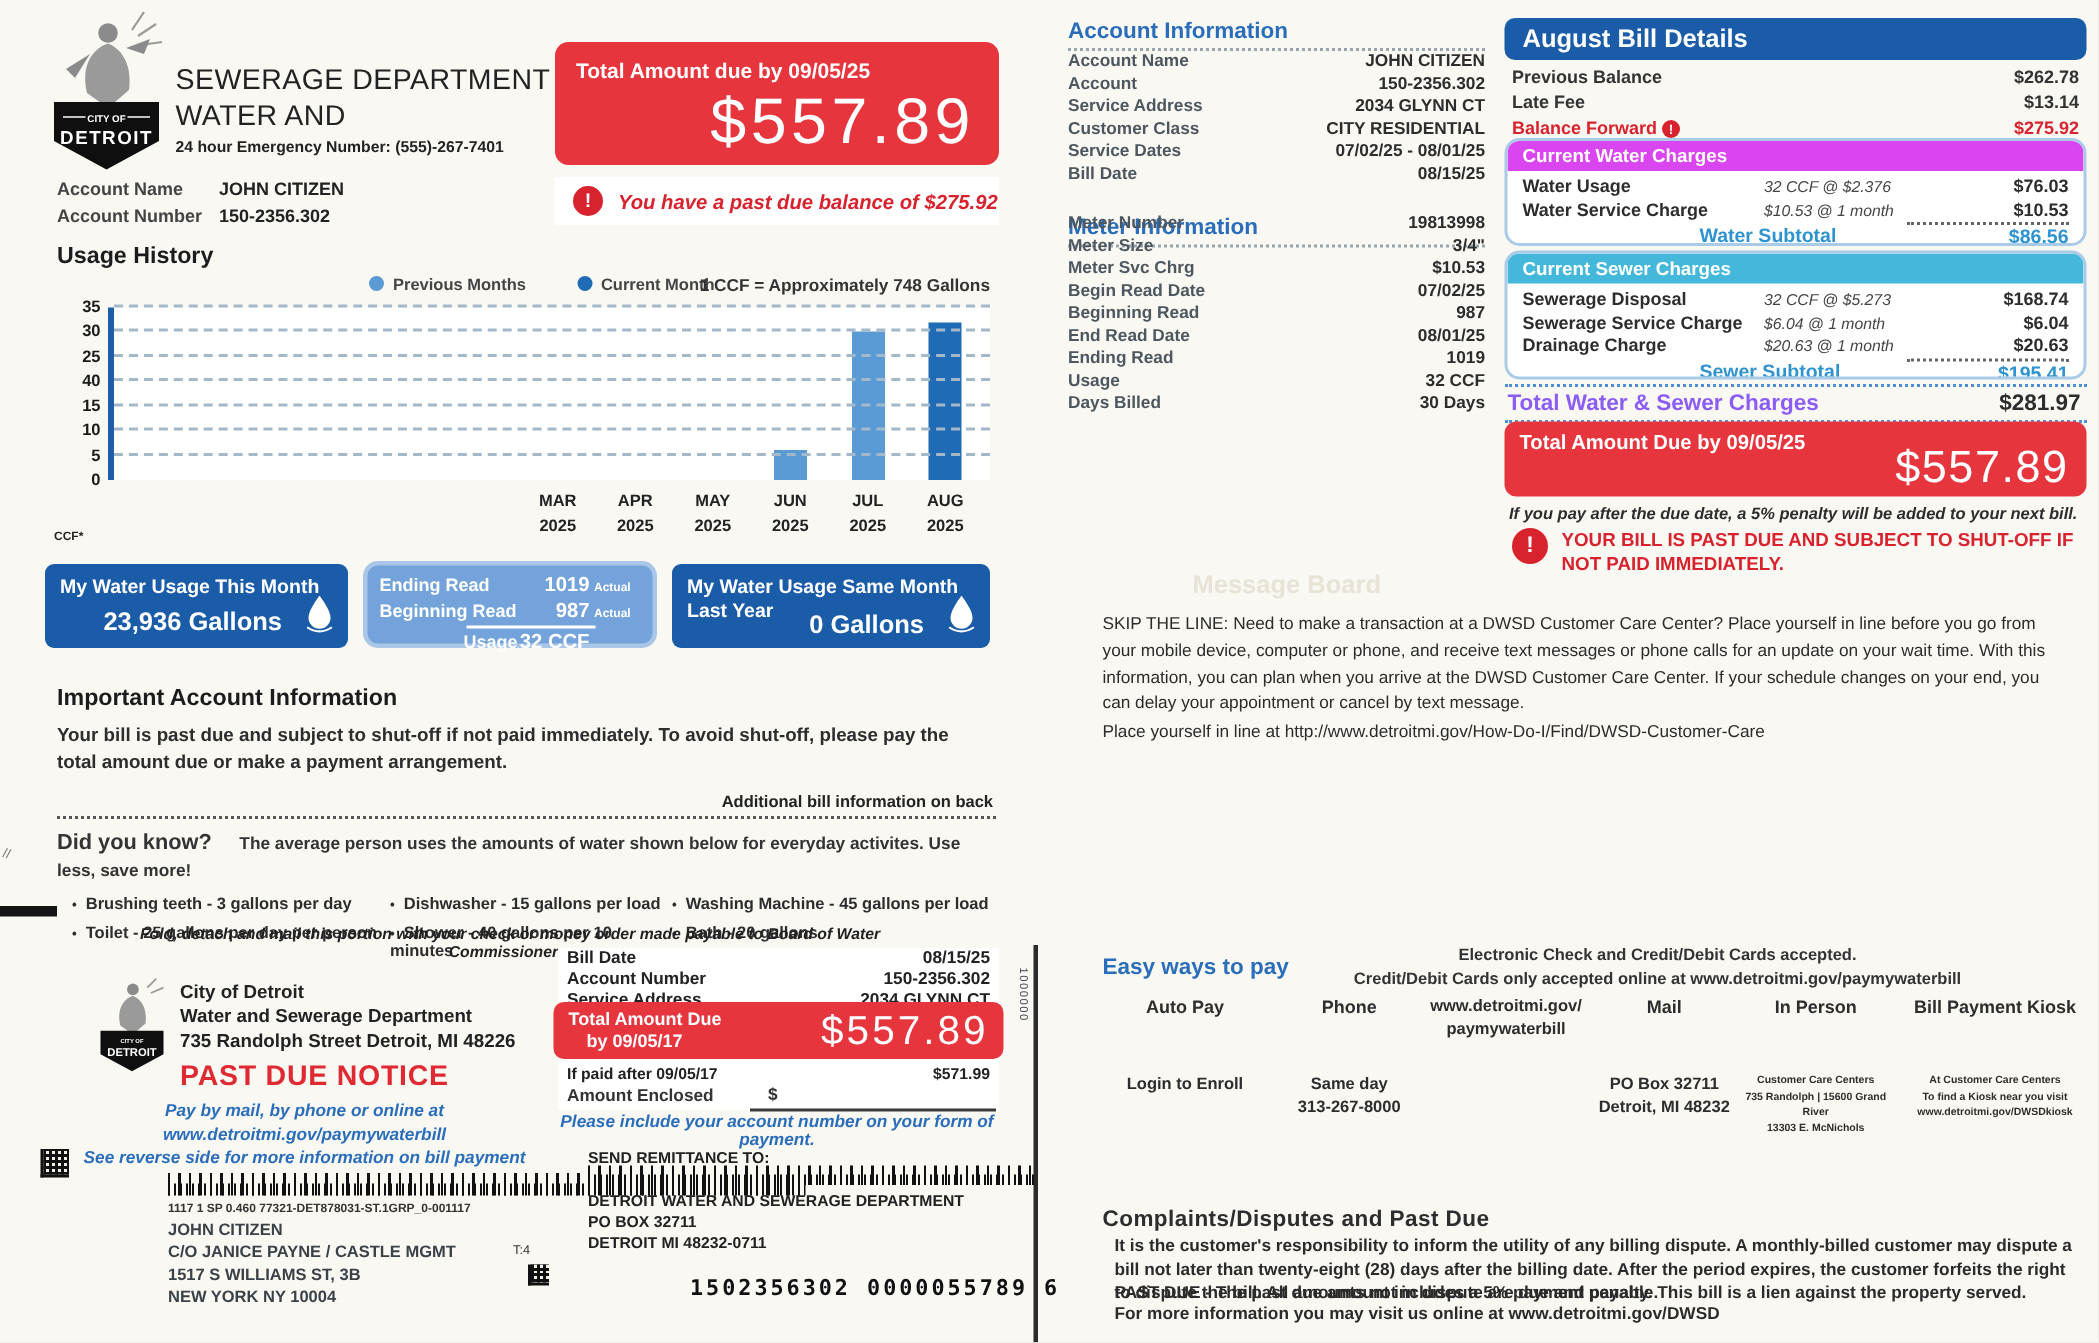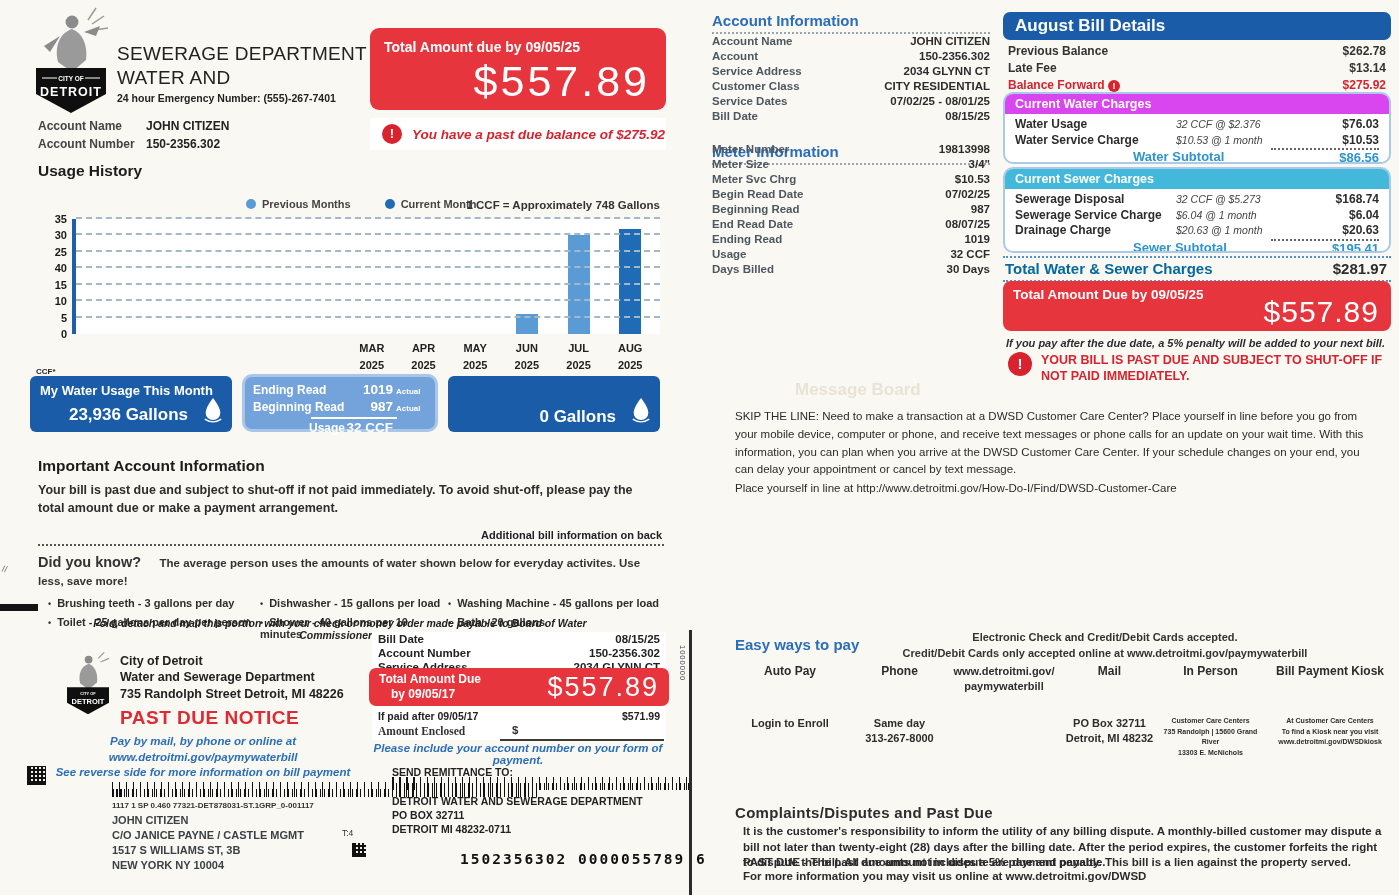--- a/index.html
+++ b/index.html
@@ -18,21 +18,21 @@
   .excl::after{content:"!";}
   .excl.sm{width:20px;height:20px;line-height:20px;font-size:13px;}
   .excl.xs{width:12px;height:12px;line-height:12px;font-size:9px;}
   .excl.md{width:24px;height:24px;line-height:24px;font-size:15px;}
   .pastdue-text{color:#D8232F;font-size:13.5px;font-weight:700;font-style:italic;}
   .acct{position:absolute;left:38px;top:117px;font-size:12px;line-height:1.5;}
   .acct .k{display:inline-block;width:108px;color:#444;font-weight:600;}
   .acct .v{color:#222;font-weight:600;}
   .sec-title{position:absolute;font-size:15.5px;font-weight:700;color:#1c1c1c;}
   
-  .chart{position:absolute;left:36px;top:182px;width:626px;height:182px;margin-top:14px;}
+  .chart{position:absolute;left:36px;top:182px;width:626px;height:182px;}
   .legend{position:absolute;top:2px;left:210px;display:flex;gap:34px;font-size:11px;font-weight:700;color:#444;align-items:center;}
   .legend .dot{width:10px;height:10px;border-radius:50%;display:inline-block;margin-right:6px;vertical-align:-1px;}
   .ccf-note{position:absolute;top:3px;right:2px;font-size:11.5px;font-weight:700;color:#333;}
   .plot{position:absolute;left:36px;top:23px;right:2px;bottom:44px;background:#fff;border-left:4px solid #1F5FA8;}
   .grid{position:absolute;left:0;right:0;border-top:2px dashed #A3B8C9;}
   .ylab{position:absolute;right:calc(100% + 9px);font-size:11px;font-weight:700;color:#1a1a1a;}
   .slots{position:absolute;right:4px;bottom:0;width:310px;height:100%;display:flex;}
   .slot{flex:1;display:flex;align-items:flex-end;justify-content:center;}
   .bar{width:22px;}
   .xlabels{position:absolute;right:4px;top:calc(100% + 6px);width:310px;display:flex;}
@@ -69,21 +69,21 @@
   .stub-pastdue{font-size:19px;color:#E02A33;font-weight:700;letter-spacing:.5px;margin-top:4px;}
   .pay-note{position:absolute;left:28px;top:734px;width:350px;text-align:center;font-style:italic;
             color:#2A6EBB;font-size:11.5px;font-weight:600;line-height:1.35;}
   .stub-right{position:absolute;left:372px;top:632px;width:294px;height:108px;background:#fff;font-size:11.5px;}
   .srow{display:flex;justify-content:space-between;padding:1px 6px;font-weight:700;color:#222;}
   .stub-red{position:absolute;left:-3px;top:36px;width:300px;height:38px;background:#E7353E;border-radius:7px;color:#fff;}
   .stub-red .l1{padding:4px 0 0 10px;font-size:12px;font-weight:700;line-height:1.25;}
   .stub-red .l2{padding-left:22px;font-size:12px;font-weight:700;}
   .stub-red .amt{position:absolute;right:10px;bottom:3px;font-size:27px;letter-spacing:2px;}
   .srow.late{position:absolute;top:77px;left:0;right:0;font-size:10.5px;}
-  .encl-label{position:absolute;left:6px;top:93px;font-weight:700;font-family:Liberation Serif, serif;}
+  .encl-label{position:absolute;left:6px;top:93px;font-weight:700;}
   .encl-curr{position:absolute;left:140px;top:92px;font-weight:700;}
   .encl-line{position:absolute;left:128px;right:2px;top:107px;border-top:2px solid #3a3a3a;}
   .include-note{position:absolute;left:368px;top:742px;width:300px;font-style:italic;color:#2A6EBB;
                 font-size:11.5px;font-weight:600;text-align:center;}
   .vert-code{position:absolute;left:678px;top:645px;font-size:7.5px;color:#445;writing-mode:vertical-rl;letter-spacing:1px;}
   .vline{position:absolute;left:689px;top:630px;width:2.5px;height:265px;background:#2b2b2b;}
   
   .dm{position:absolute;width:17px;height:17px;
       background-image:repeating-linear-gradient(0deg,#111 0 2px,transparent 2px 4px),
                        repeating-linear-gradient(90deg,#111 0 2px,#f3efe7 2px 4px);
@@ -120,21 +120,21 @@
   .crow .cl{font-size:12px;font-weight:600;color:#2d2d2d;}
   .crow .cd{font-size:10.5px;font-style:italic;color:#444;}
   .crow .ca{font-size:12px;font-weight:600;text-align:right;color:#2d2d2d;}
   .subrow{display:flex;justify-content:space-between;align-items:flex-end;padding:0 0 1px 118px;}
   .sublabel{color:#2E93CE;font-weight:700;font-size:13px;}
   .subamt{display:flex;flex-direction:column;align-items:flex-end;}
   .mini-dots{width:108px;border-top:2px dotted #666;margin-bottom:1px;}
   .subamt span{color:#2E93CE;font-weight:700;font-size:13px;line-height:1;}
   .total-row{position:absolute;left:1003px;top:256px;width:388px;box-sizing:border-box;border-top:2px dotted #4E90D2;
              border-bottom:2px dotted #4E90D2;display:flex;justify-content:space-between;padding:2px 4px 3px 2px;}
-  .total-row .tl{color:#0369a1;font-size:15px;font-weight:700;}
+  .total-row .tl{color:#8b5cf6;font-size:15px;font-weight:700;}
   .total-row .tv{color:#2d2d2d;font-size:15px;font-weight:700;}
   .due-red{position:absolute;left:1003px;top:281px;width:388px;height:50px;background:#E7353E;border-radius:8px;color:#fff;}
   .due-red .lbl{padding:6px 0 0 10px;font-size:13.5px;font-weight:700;}
   .due-red .amt{position:absolute;right:12px;bottom:2px;font-size:30px;letter-spacing:1px;}
   .penalty{position:absolute;left:1006px;top:337px;width:385px;font-style:italic;font-size:11px;font-weight:600;color:#2d2d2d;}
   .warning{position:absolute;left:1008px;top:352px;width:380px;display:flex;gap:9px;align-items:flex-start;}
   .warning .wt{color:#D8232F;font-weight:700;font-size:12.5px;line-height:1.3;}
   .mb-title{position:absolute;left:795px;top:380px;font-size:17px;font-weight:700;color:#E7E3D6;}
   .mb-p{position:absolute;left:735px;width:630px;font-size:11.5px;color:#2b2b2b;line-height:1.55;}
   .ep-title{position:absolute;left:735px;top:636px;font-size:15px;font-weight:700;color:#2A6EBB;}
@@ -279,20 +279,21 @@
         <span class="rs">Actual</span>
       </div>
     <div class="read-sep"></div>
     <div class="rrow">
         <span class="rl" style="text-align:right;">Usage</span>
         <span class="rv">32 CCF</span>
         <span class="rs"></span>
       </div>
   </div>
   <div class="ubox" style="left:448px;width:212px;">
+    <div class="t"><span>My Water Usage Same Month</span><br><span>Last Year</span></div>
     <div class="val" style="bottom:5px;">0 Gallons</div>
     <span class="drop">
       <svg viewBox="0 0 24 28" width="22" height="26">
           <path d="M12 1 C12 1 4 11 4 17 a8 8 0 0 0 16 0 C20 11 12 1 12 1Z" fill="#fff"></path>
           <path d="M3 24 q9 6 18 0" stroke="#fff" fill="none" stroke-width="1.5"></path>
         </svg>
     </span>
   </div>
 
   <div class="sec-title" style="left:38px;top:457px;">Important Account Information</div>
@@ -441,21 +442,21 @@
     <div class="kvr">
         <span class="k">Begin Read Date</span>
         <span class="v">07/02/25</span>
       </div>
     <div class="kvr">
         <span class="k">Beginning Read</span>
         <span class="v">987</span>
       </div>
     <div class="kvr">
         <span class="k">End Read Date</span>
-        <span class="v">08/07/25</span>
+        <span class="v">08/01/25</span>
       </div>
     <div class="kvr">
         <span class="k">Ending Read</span>
         <span class="v">1019</span>
       </div>
     <div class="kvr">
         <span class="k">Usage</span>
         <span class="v">32 CCF</span>
       </div>
     <div class="kvr">

